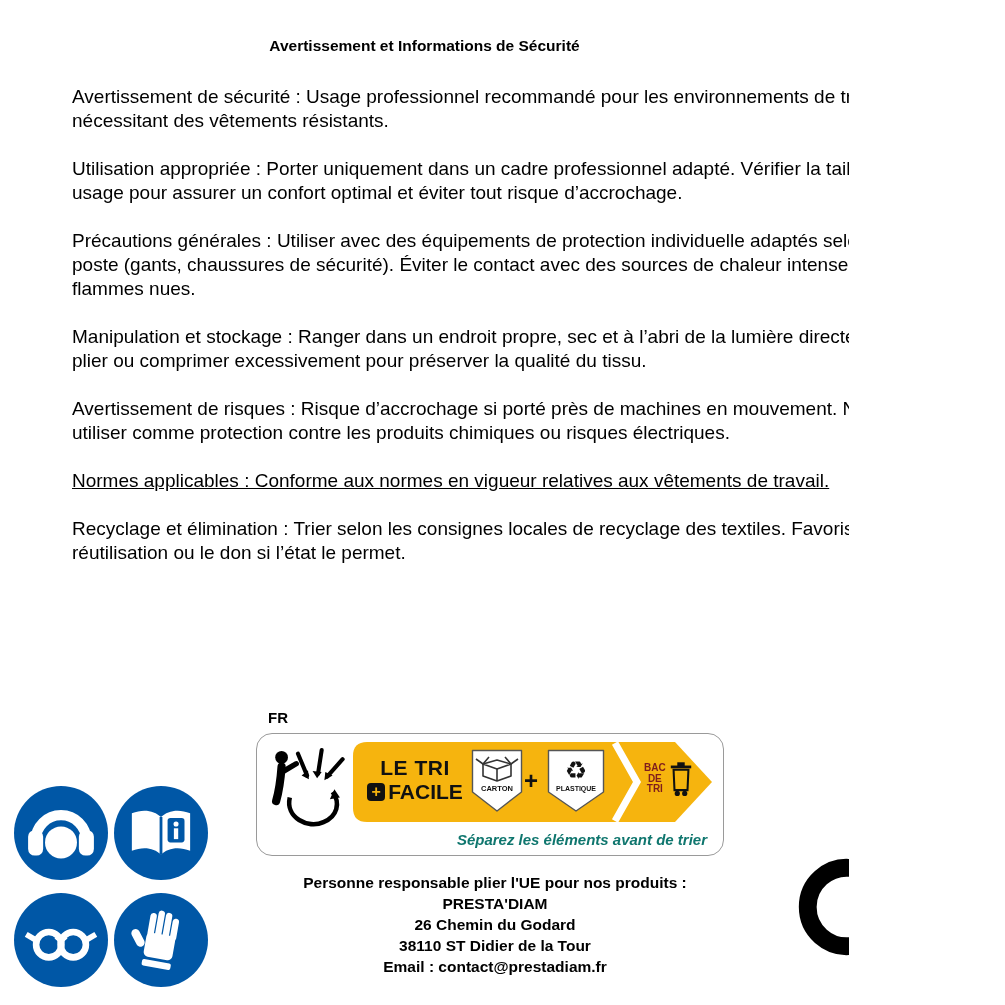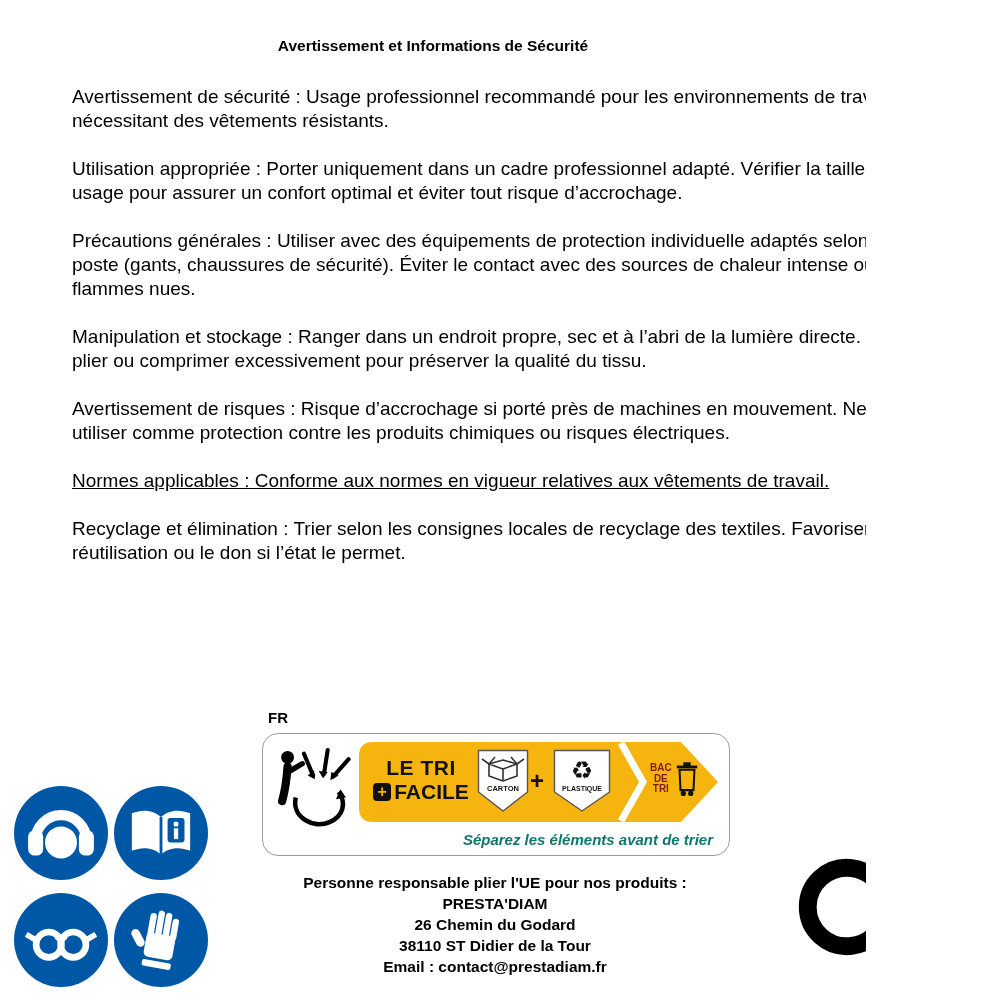--- a/index.html
+++ b/index.html
@@ -1,37 +1,37 @@
 <!DOCTYPE html>
 <html style="--safety-blue: #0057A6; --label-yellow: #F6B40E;"><head>
 <meta charset="utf-8">
 <style>
   html,body{margin:0;padding:0;background:#fff;}
   .page{position:relative;width:849px;height:1005px;background:#fff;overflow:hidden;
-        font-family:"Liberation Sans", sans-serif;color:#000;padding-left:17px;}
+        font-family:"Liberation Sans", sans-serif;color:#000;}
 
   
   .title{position:absolute;top:27px;left:0;right:0;text-align:center;
          font-size:15.5px;font-weight:bold;}
 
   
   .doc{position:absolute;left:72px;top:85px;width:868px;font-size:19px;line-height:24px;}
   .doc p{margin:0 0 24px 0;}
   .doc p.gap{margin-top:7px;text-decoration:underline;}
 
   
   .pictos{position:absolute;left:14px;top:786px;display:grid;
           grid-template-columns:94px 94px;gap:13px 6px;}
   .picto{width:94px;height:94px;border-radius:50%;background:var(--safety-blue,#0057A6);
          position:relative;}
   .picto svg{position:absolute;inset:0;width:100%;height:100%;}
 
   
   .fr-code{position:absolute;left:268px;top:709px;font-size:15px;font-weight:bold;}
-  .tri-box{position:absolute;left:262px;top:733px;width:468px;height:123px;
+  .tri-box{position:absolute;left:256px;top:733px;width:468px;height:123px;
            border:1.5px solid #9a9a9a;border-radius:16px;background:#fff;box-sizing:border-box;}
   .triman{position:absolute;left:10px;top:10px;width:82px;height:96px;}
   .triman svg{width:100%;height:100%;}
   .banner{position:absolute;left:96px;top:8px;width:360px;height:80px;}
   .banner-bg{position:absolute;inset:0;width:100%;height:100%;}
   .tri-headline{position:absolute;left:10px;top:15px;width:104px;text-align:center;color:#111;}
   .tri-headline .l1{font-size:21px;font-weight:800;letter-spacing:.5px;line-height:21px;}
   .tri-headline .l2{margin-top:3px;display:flex;align-items:center;justify-content:center;gap:3px;
                     font-size:21px;font-weight:800;line-height:21px;}
   .plus-box{display:inline-flex;align-items:center;justify-content:center;width:18px;height:18px;

